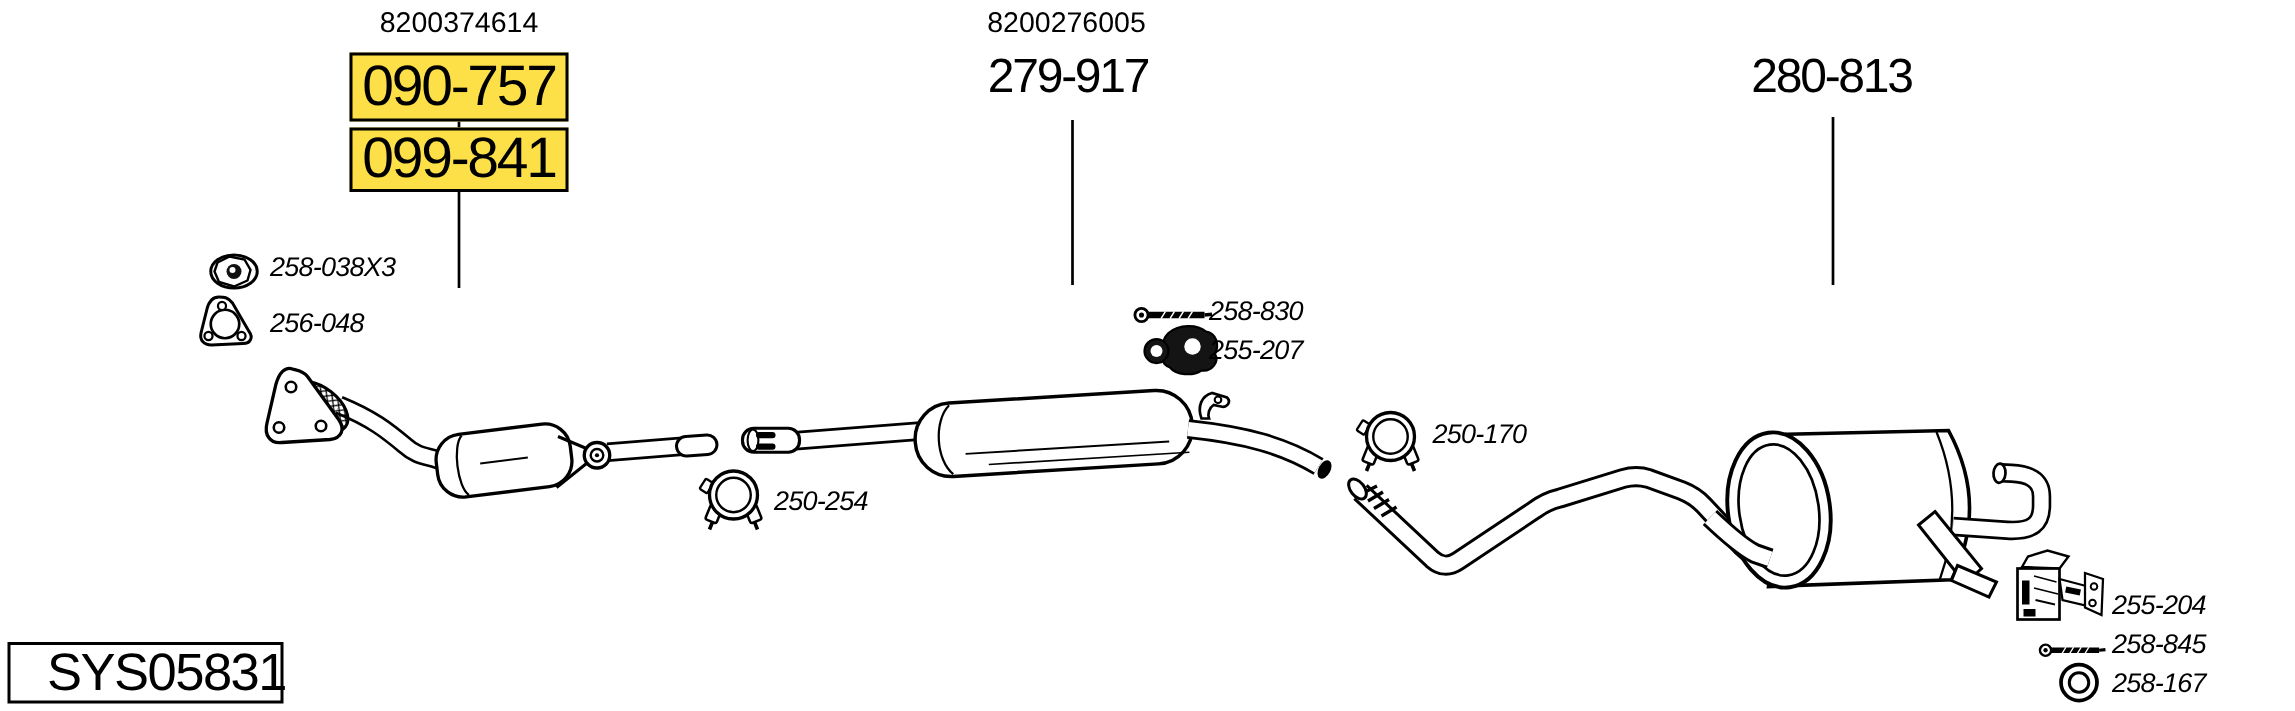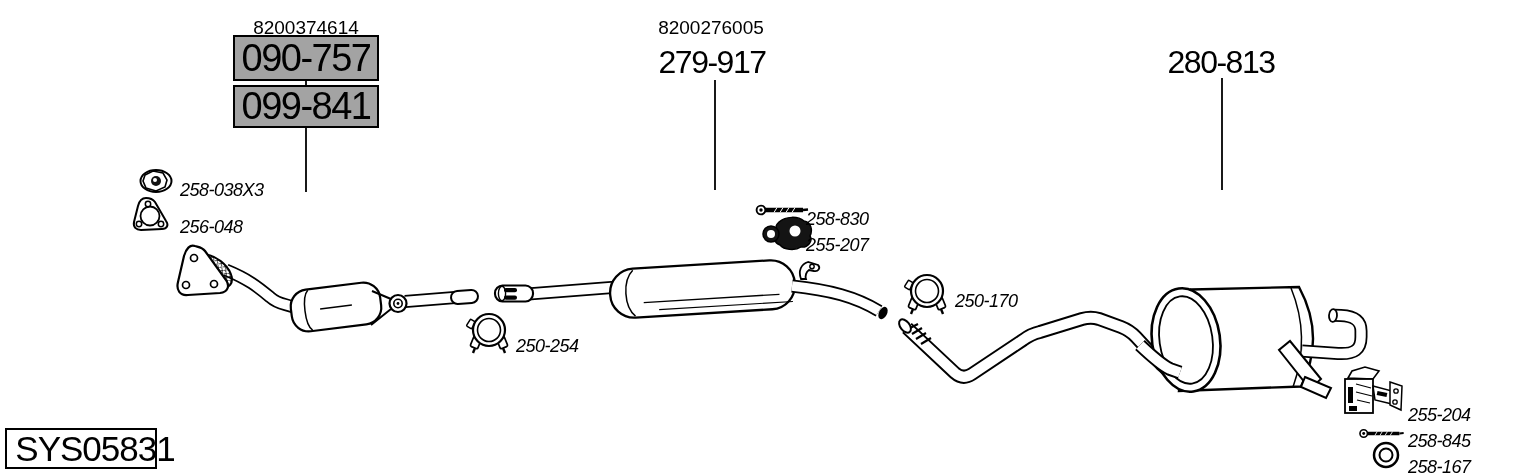--- a/index.html
+++ b/index.html
@@ -1,24 +1,24 @@
 <!DOCTYPE html>
 <html><head>
 <meta charset="utf-8">
 <style>
   html,body{margin:0;padding:0;background:#ffffff;}
   .stage{position:relative;width:1530px;height:474px;background:#ffffff;overflow:hidden;
          font-family:"Liberation Sans", sans-serif;color:#000;}
   .stage svg{position:absolute;left:0;top:0;}
-  .txt{position:absolute;white-space:nowrap;line-height:1.05;margin-top:12px;}
+  .txt{position:absolute;white-space:nowrap;line-height:1.05;}
   .ref{font-size:19px;text-align:center;}
   .big{font-size:32px;letter-spacing:-1.5px;text-align:center;}
   .lbl{font-size:18px;letter-spacing:-0.5px;font-style:italic;}
   .pbox{position:absolute;border:2px solid #000;display:flex;align-items:center;justify-content:center;
-        font-size:38px;letter-spacing:-1.5px;background:#a3a3a3;box-sizing:border-box;}
+        font-size:38px;letter-spacing:-1.5px;background:#fde047;box-sizing:border-box;}
   .sysbox{position:absolute;border:2px solid #000;display:flex;align-items:center;justify-content:center;
         font-size:35px;letter-spacing:-1px;background:#fff;box-sizing:border-box;}
 </style>
 </head>
 <body>
 
 <div class="stage">
 
 <svg width="1530" height="474" viewBox="0 0 1530 474">
   <defs>
@@ -175,17 +175,17 @@
   <div class="txt lbl" style="left:180px;top:169px;">258-038X3</div>
   <div class="txt lbl" style="left:180px;top:206px;">256-048</div>
   <div class="txt lbl" style="left:516px;top:325px;">250-254</div>
   <div class="txt lbl" style="left:806px;top:198px;">258-830</div>
   <div class="txt lbl" style="left:806px;top:224px;">255-207</div>
   <div class="txt lbl" style="left:955px;top:280px;">250-170</div>
   <div class="txt lbl" style="left:1408px;top:394px;">255-204</div>
   <div class="txt lbl" style="left:1408px;top:420px;">258-845</div>
   <div class="txt lbl" style="left:1408px;top:446px;">258-167</div>
 
-  <div class="sysbox" style="left:5px;top:428px;width:152px;height:41px;padding-left:28px;">
+  <div class="sysbox" style="left:5px;top:428px;width:184px;height:41px;padding-left:28px;">
     <span>SYS05831</span>
   </div>
 
 </div>
 
 </body></html>

